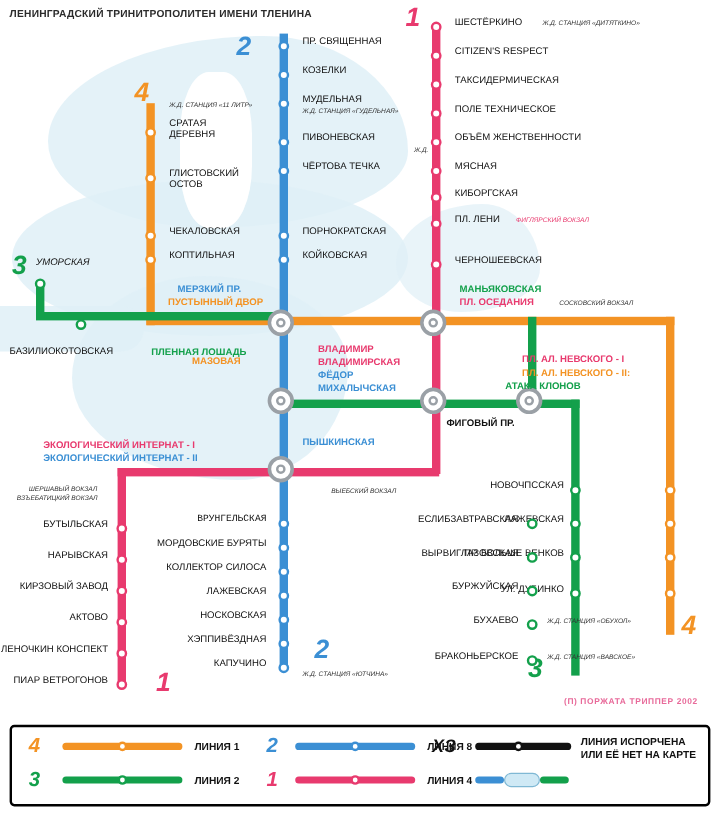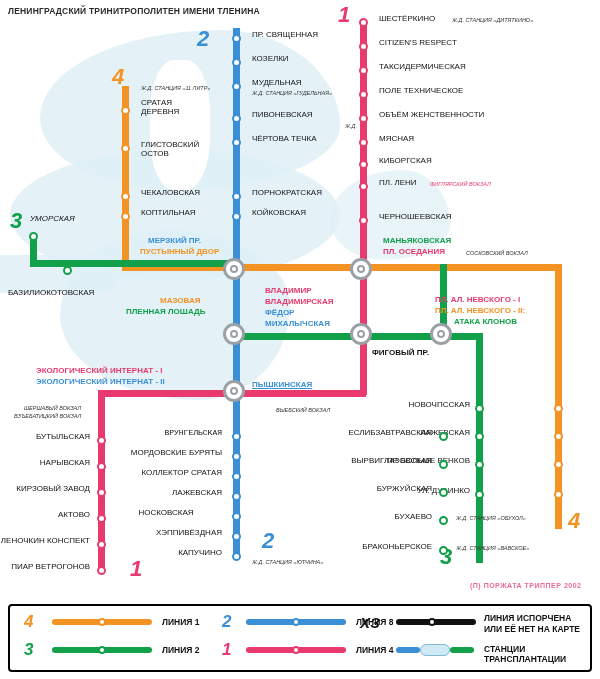--- a/index.html
+++ b/index.html
@@ -170,35 +170,35 @@
   <div class="xf" style="left:223px;top:380px;"></div>
   <div class="xf" style="left:223px;top:380px;opacity:0;"></div>
 
   <div class="lbl big b-t" style="left:148px;top:236px;">МЕРЗКИЙ ПР.</div>
   <div class="lbl big o-t" style="left:140px;top:247px;">ПУСТЫННЫЙ ДВОР</div>
   <div class="lbl big g-t" style="left:383px;top:236px;">МАНЬЯКОВСКАЯ</div>
   <div class="lbl big p-t" style="left:383px;top:247px;">ПЛ. ОСЕДАНИЯ</div>
   <div class="lbl sub" style="left:466px;top:249px;">СОСКОВСКИЙ ВОКЗАЛ</div>
 
   <div class="lbl big o-t" style="left:160px;top:296px;">МАЗОВАЯ</div>
-  <div class="lbl big g-t" style="left:126px;top:307px;">ПЛЕННАЯ ЛОШАДЬ</div>
+  <div class="lbl big g-t" style="left:126px;top:289px;">ПЛЕННАЯ ЛОШАДЬ</div>
 
   <div class="lbl big p-t" style="left:265px;top:286px;">ВЛАДИМИР</div>
   <div class="lbl big p-t" style="left:265px;top:297px;">ВЛАДИМИРСКАЯ</div>
   <div class="lbl big b-t" style="left:265px;top:308px;">ФЁДОР</div>
   <div class="lbl big b-t" style="left:265px;top:319px;">МИХАЛЫЧСКАЯ</div>
 
   <div class="lbl big p-t" style="left:435px;top:295px;">ПЛ. АЛ. НЕВСКОГО - I</div>
   <div class="lbl big o-t" style="left:435px;top:306px;">ПЛ. АЛ. НЕВСКОГО - II:</div>
-  <div class="lbl big g-t" style="left:454px;top:317px;">АТАКА КЛОНОВ</div>
+  <div class="lbl big g-t" style="left:421px;top:317px;">АТАКА КЛОНОВ</div>
   <div class="lbl big" style="left:372px;top:348px;">ФИГОВЫЙ ПР.</div>
 
   <div class="lbl big p-t" style="left:36px;top:366px;">ЭКОЛОГИЧЕСКИЙ ИНТЕРНАТ - I</div>
   <div class="lbl big b-t" style="left:36px;top:377px;">ЭКОЛОГИЧЕСКИЙ ИНТЕРНАТ - II</div>
-  <div class="lbl big b-t" style="left:252px;top:380px;text-decoration:underline;">ПЫШКИНСКАЯ</div>
+  <div class="lbl big b-t" style="left:252px;top:364px;">ПЫШКИНСКАЯ</div>
   <div class="lbl sub" style="left:276px;top:406px;">ВЫЕБСКИЙ ВОКЗАЛ</div>
   <div class="lbl sub" style="left:24px;top:404px;">ШЕРШАВЫЙ ВОКЗАЛ</div>
   <div class="lbl sub" style="left:14px;top:412px;">ВЗЪЕБАТИЦКИЙ ВОКЗАЛ</div>
 
   <div class="st g" style="left:475px;top:404px;"></div>
   <div class="st g" style="left:475px;top:432px;"></div>
   <div class="st g" style="left:475px;top:460px;"></div>
   <div class="st g" style="left:475px;top:490px;"></div>
   <div class="lbl r" style="left:382px;top:400px;width:88px;">НОВОЧПССКАЯ</div>
   <div class="lbl r" style="left:382px;top:428px;width:88px;">ЛАЖЕВСКАЯ</div>
@@ -225,23 +225,23 @@
 
   <div class="st b" style="left:232px;top:432px;"></div>
   <div class="st b" style="left:232px;top:452px;"></div>
   <div class="st b" style="left:232px;top:472px;"></div>
   <div class="st b" style="left:232px;top:492px;"></div>
   <div class="st b" style="left:232px;top:512px;"></div>
   <div class="st b" style="left:232px;top:532px;"></div>
   <div class="st b" style="left:232px;top:552px;"></div>
   <div class="lbl r" style="left:110px;top:428px;width:112px;font-family:Liberation Mono, monospace;">ВРУНГЕЛЬСКАЯ</div>
   <div class="lbl r" style="left:110px;top:448px;width:112px;">МОРДОВСКИЕ БУРЯТЫ</div>
-  <div class="lbl r" style="left:110px;top:468px;width:112px;">КОЛЛЕКТОР СРАТАЯ</div>
+  <div class="lbl r" style="left:110px;top:468px;width:112px;">КОЛЛЕКТОР СИЛОСА</div>
   <div class="lbl r" style="left:110px;top:488px;width:112px;">ЛАЖЕВСКАЯ</div>
-  <div class="lbl r" style="left:110px;top:508px;width:112px;text-align:center;">НОСКОВСКАЯ</div>
+  <div class="lbl r" style="left:110px;top:508px;width:112px;">НОСКОВСКАЯ</div>
   <div class="lbl r" style="left:110px;top:528px;width:112px;">ХЭППИВЁЗДНАЯ</div>
   <div class="lbl r" style="left:110px;top:548px;width:112px;">КАПУЧИНО</div>
   <div class="lbl sub" style="left:252px;top:558px;">Ж.Д. СТАНЦИЯ «ЮТЧИНА»</div>
 
   <div class="st p" style="left:97px;top:436px;"></div>
   <div class="st p" style="left:97px;top:462px;"></div>
   <div class="st p" style="left:97px;top:488px;"></div>
   <div class="st p" style="left:97px;top:514px;"></div>
   <div class="st p" style="left:97px;top:540px;"></div>
   <div class="st p" style="left:97px;top:566px;"></div>
@@ -278,14 +278,13 @@
 
   <div class="xz" style="left:350px;top:8px;">ХЗ</div>
   <div class="lg-bar" style="left:386px;top:13px;width:80px;background:#111;"></div>
   <div class="lg-dot" style="left:418px;top:12px;border-color:#111;"></div>
   <div class="lg-row" style="left:474px;top:7px;">ЛИНИЯ ИСПОРЧЕНА</div>
   <div class="lg-row" style="left:474px;top:18px;">ИЛИ ЕЁ НЕТ НА КАРТЕ</div>
 
   <div class="lg-bar pink" style="left:386px;top:41px;width:24px;background:#3b8fd4;"></div>
   <div class="pill" style="left:410px;top:38px;"></div>
   <div class="lg-bar" style="left:440px;top:41px;width:24px;background:#13a04b;"></div>
-  <div class="lg-row" style="left:474px;top:38px;">СТАНЦИИ ТРАНСПЛАНТАЦИИ</div>
 </div>
 
 </body></html>

